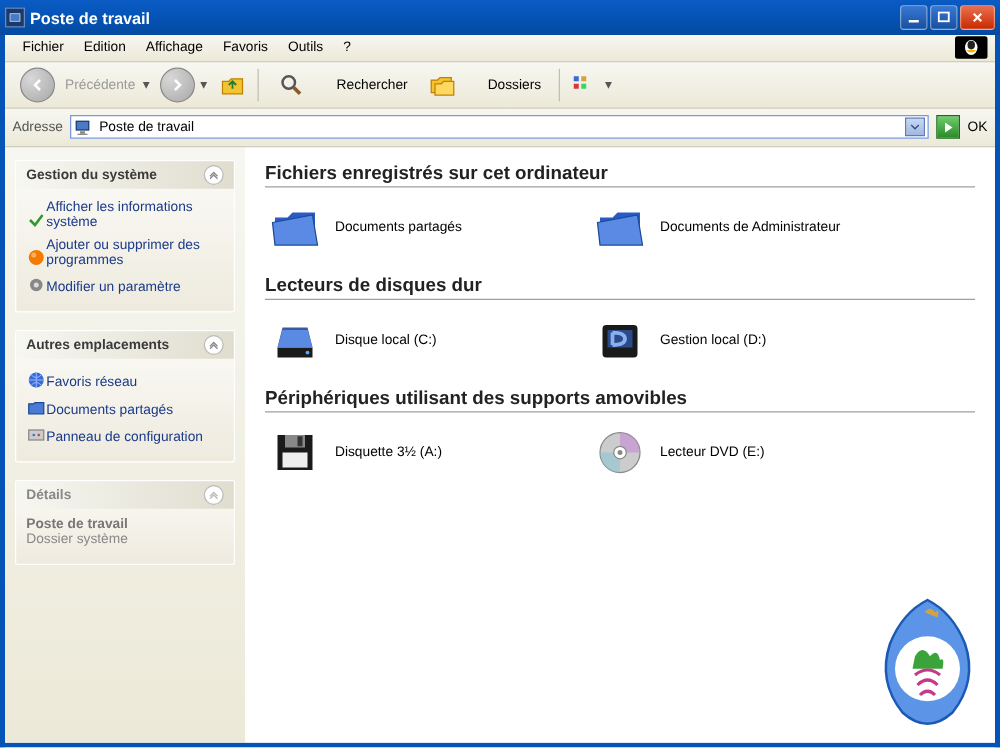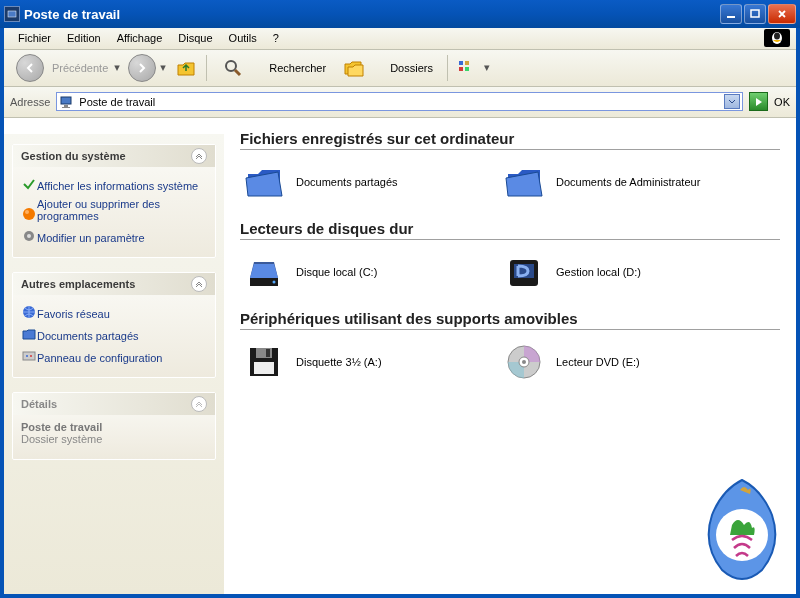--- a/index.html
+++ b/index.html
@@ -25,21 +25,21 @@
 .toolbar .sep { width: 1px; height: 26px; background: #c0c0b0; margin: 0 4px; }
 .toolbar .search, .toolbar .folders { display: flex; align-items: center; gap: 24px; cursor: pointer; padding: 2px 6px; }
 
 .addrbar { height: 32px; background: linear-gradient(to bottom, #f7f7f1, #ece9d8); display: flex; align-items: center; padding: 0 6px; gap: 6px; border-bottom: 1px solid #c0c0b0; }
 .addrbar .lbl { color: #555; }
 .addrbox { flex: 1; height: 19px; background: #fff; border: 1px solid #7a96df; display: flex; align-items: center; padding: 0 2px; gap: 4px; }
 .addrbox .dd { width: 16px; background: linear-gradient(to bottom, #c8d8f0, #a0b8e0); border: 1px solid #5a7bbf; height: 15px; display: flex; align-items: center; justify-content: center; cursor: pointer; margin-left: auto; }
 .gobtn { width: 19px; height: 19px; background: linear-gradient(to bottom, #6fcf6f, #2a8a2a); border: 1px solid #1a6a1a; display: flex; align-items: center; justify-content: center; cursor: pointer; }
 
 .content { display: flex; height: 486px; }
-.sidebar { width: 220px; background: linear-gradient(to bottom, #f7f7f1, #ece9d8); padding: 10px 8px; margin-top: 16px; }
+.sidebar { width: 192px; background: linear-gradient(to bottom, #f7f7f1, #ece9d8); padding: 10px 8px; }
 .panel { background: linear-gradient(to bottom, #fbfbf7, #eeeade); border: 1px solid #fff; margin-bottom: 14px; border-radius: 2px; }
 .panel-hdr { background: linear-gradient(to right, #f7f7f1, #e0ddcf); height: 22px; display: flex; align-items: center; padding: 0 8px; font-weight: bold; color: #3a3a3a; cursor: pointer; }
 .panel-hdr .chev { margin-left: auto; width: 16px; height: 16px; background: #fff; border: 1px solid #bbb; border-radius: 50%; display: flex; align-items: center; justify-content: center; }
 .panel-body { padding: 6px 8px 10px 8px; }
 .panel-item { display: flex; align-items: flex-end; gap: 0; padding: 3px 0; cursor: pointer; color: #1a3a8a; }
 .pi-icon { width: 16px; height: 16px; flex-shrink: 0; display: flex; align-items: center; justify-content: center; }
 .panel.collapsed .panel-hdr { color: #888; }
 .details-body { padding: 6px 8px 14px 8px; color: #888; }
 .details-body .dtitle { font-weight: bold; color: #777; }
 
@@ -86,21 +86,21 @@
 
 <div class="frame-left"></div>
 <div class="frame-right"></div>
 <div class="frame-bottom"></div>
 
 <div class="inner">
   <div class="menubar">
     <span class="menu">Fichier</span>
     <span class="menu">Edition</span>
     <span class="menu">Affichage</span>
-    <span class="menu">Disque</span>
+    <span class="menu">Favoris</span>
     <span class="menu">Outils</span>
     <span class="menu">?</span>
     <span class="flag">
       <svg width="16" height="16" viewBox="0 0 16 16">
           <ellipse cx="8" cy="8" rx="5" ry="6" fill="#fff"></ellipse>
           <ellipse cx="8" cy="6" rx="3" ry="3.5" fill="#222"></ellipse>
           <path d="M4 10 Q8 14 12 10" fill="#f4b400"></path>
         </svg>
     </span>
   </div>

